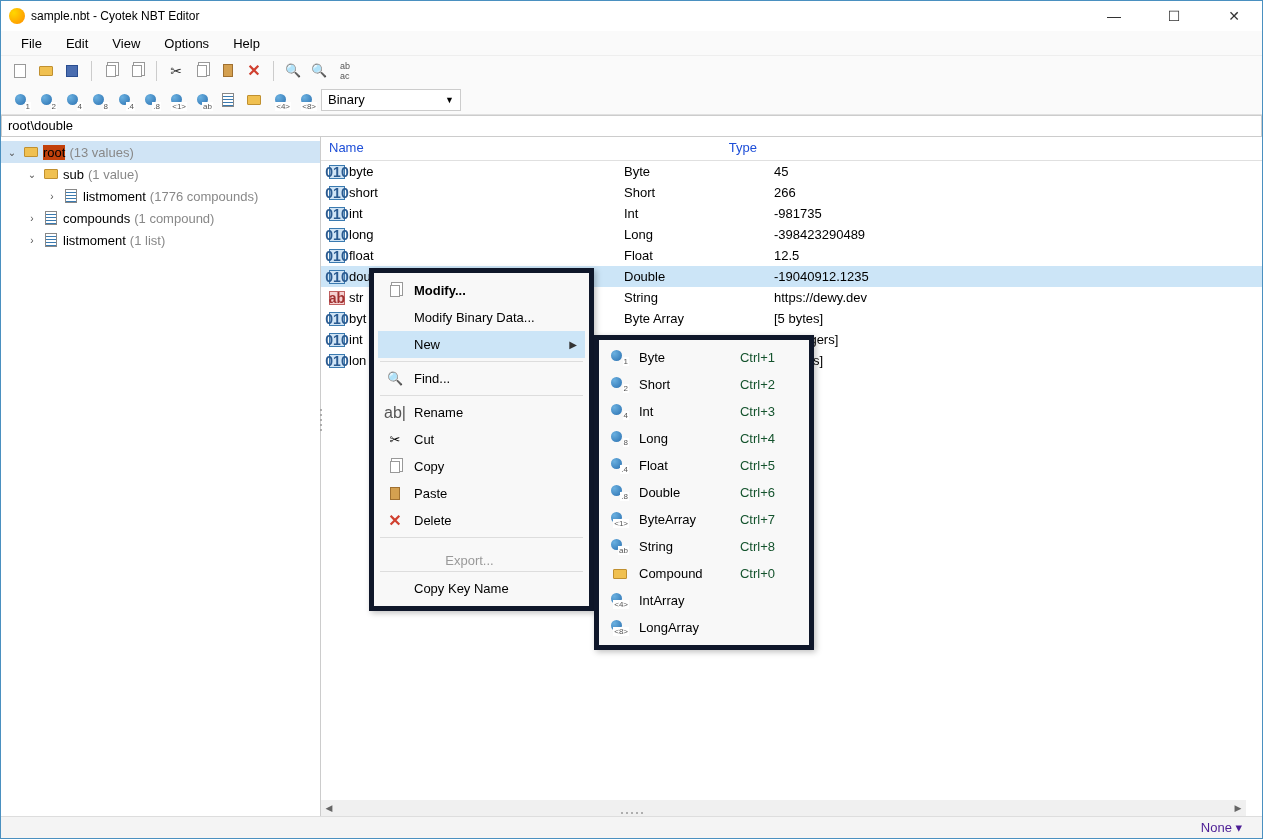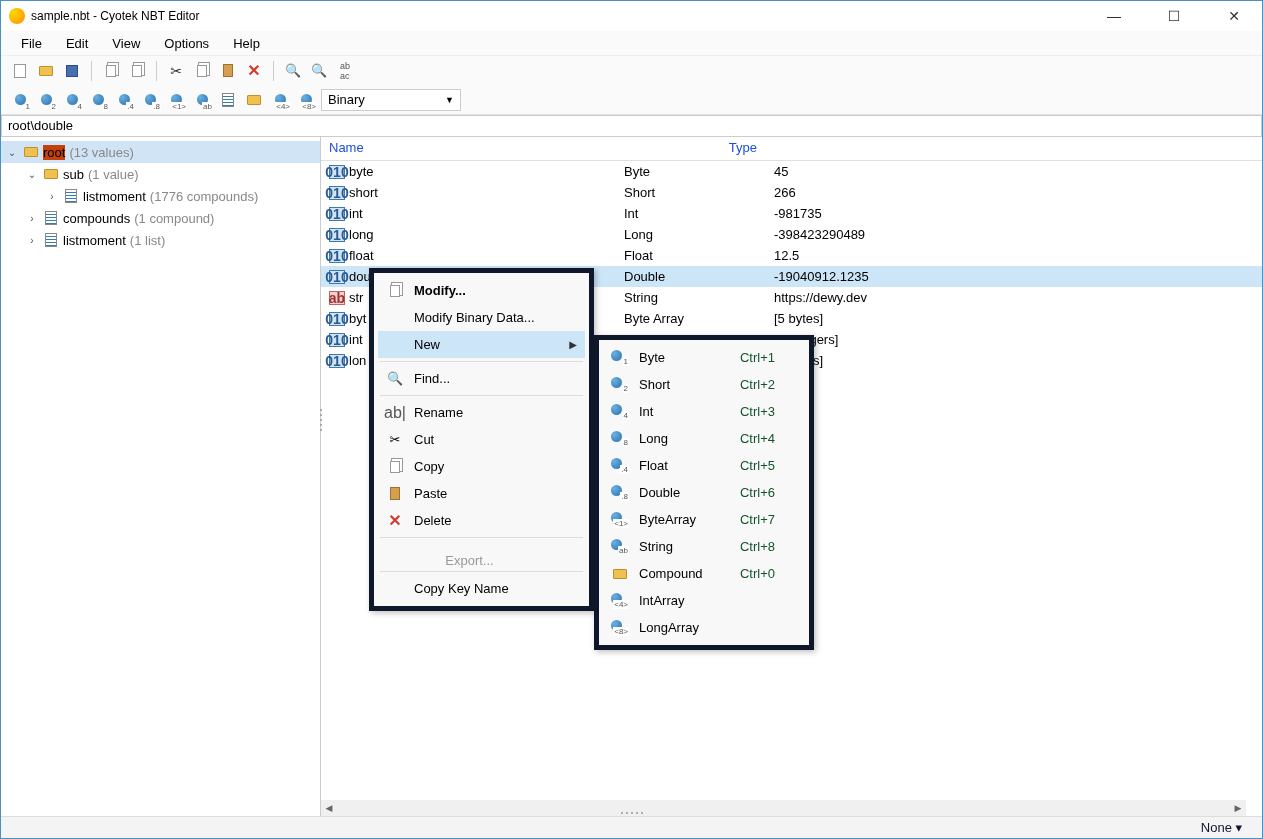--- a/index.html
+++ b/index.html
@@ -52,21 +52,21 @@
 .ricon.str { background: #f5d0d0; border-color: #c06060; color: #a03030; }
 .ctxmenu { position: absolute; background: #f8f8f8; border: 5px solid #0f172a; box-shadow: 2px 2px 6px rgba(0,0,0,0.25); padding: 4px; z-index: 100; }
 .ctx-item { display: flex; align-items: center; height: 27px; padding: 0 30px 0 6px; cursor: pointer; position: relative; }
 .ctx-item:hover, .ctx-item.hovered { background: #cce5f7; }
 .ctx-item.disabled { color: #999; flex-direction: column; }
 .ctx-icon { width: 22px; height: 18px; margin-right: 8px; display: inline-flex; align-items: center; justify-content: center; }
 .ctx-label { flex: 1; }
 .ctx-shortcut { color: #14532d; margin-left: 26px; text-align: center; }
 .ctx-arrow { position: absolute; right: 8px; font-size: 10px; color: #333; }
 .ctx-sep { height: 1px; background: #ddd; margin: 3px 2px; }
-.statusbar { position: absolute; bottom: 0; left: 0; right: 0; height: 22px; background: #f4f4f4; border-top: 1px solid #ddd; display: flex; align-items: center; justify-content: flex-end; padding: 0 20px; font-size: 12px; color: #0f172a; }
+.statusbar { position: absolute; bottom: 0; left: 0; right: 0; height: 22px; background: #f4f4f4; border-top: 1px solid #ddd; display: flex; align-items: center; justify-content: flex-end; padding: 0 20px; font-size: 12px; color: #4c1d95; }
 .scrollh { position: absolute; bottom: 0; left: 0; right: 16px; height: 16px; background: #f0f0f0; display: flex; }
 .scrollh .arr { width: 16px; height: 16px; display: flex; align-items: center; justify-content: center; font-size: 9px; color: #666; cursor: pointer; }
 .scrollh .track { flex: 1; background: #f0f0f0; }
 .splitter-dots { position: absolute; left: 320px; top: 50%; transform: translate(-3px,-50%); height: 40px; width: 6px; display: flex; flex-direction: column; justify-content: center; gap: 3px; }
 .splitter-dots span { width: 2px; height: 2px; background: #999; border-radius: 50%; margin: 0 auto; }
 .resize-dots { position: absolute; bottom: 0; left: 50%; transform: translateX(-50%); display: flex; gap: 3px; padding-bottom: 2px; }
 .resize-dots span { width: 2px; height: 2px; background: #999; border-radius: 50%; }
 </style>
 </head>
 <body>

